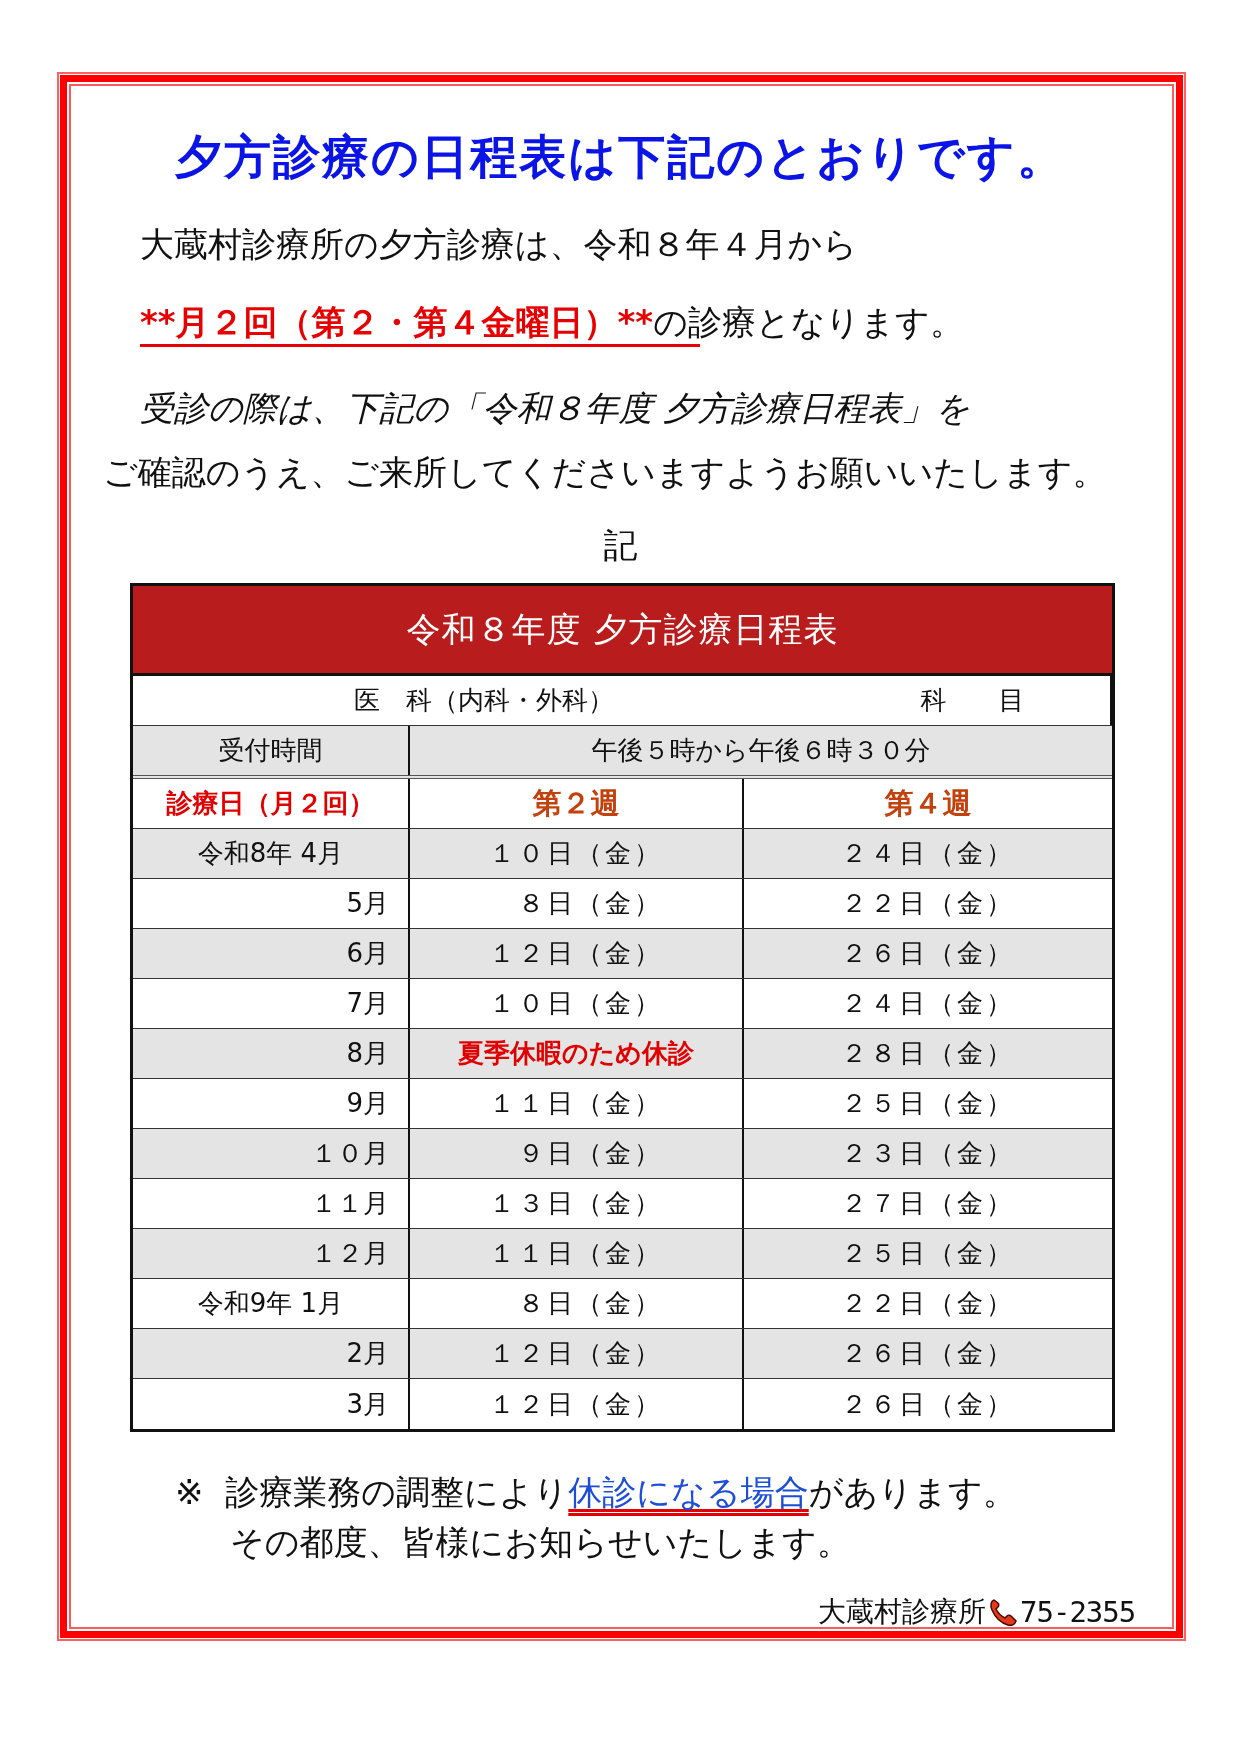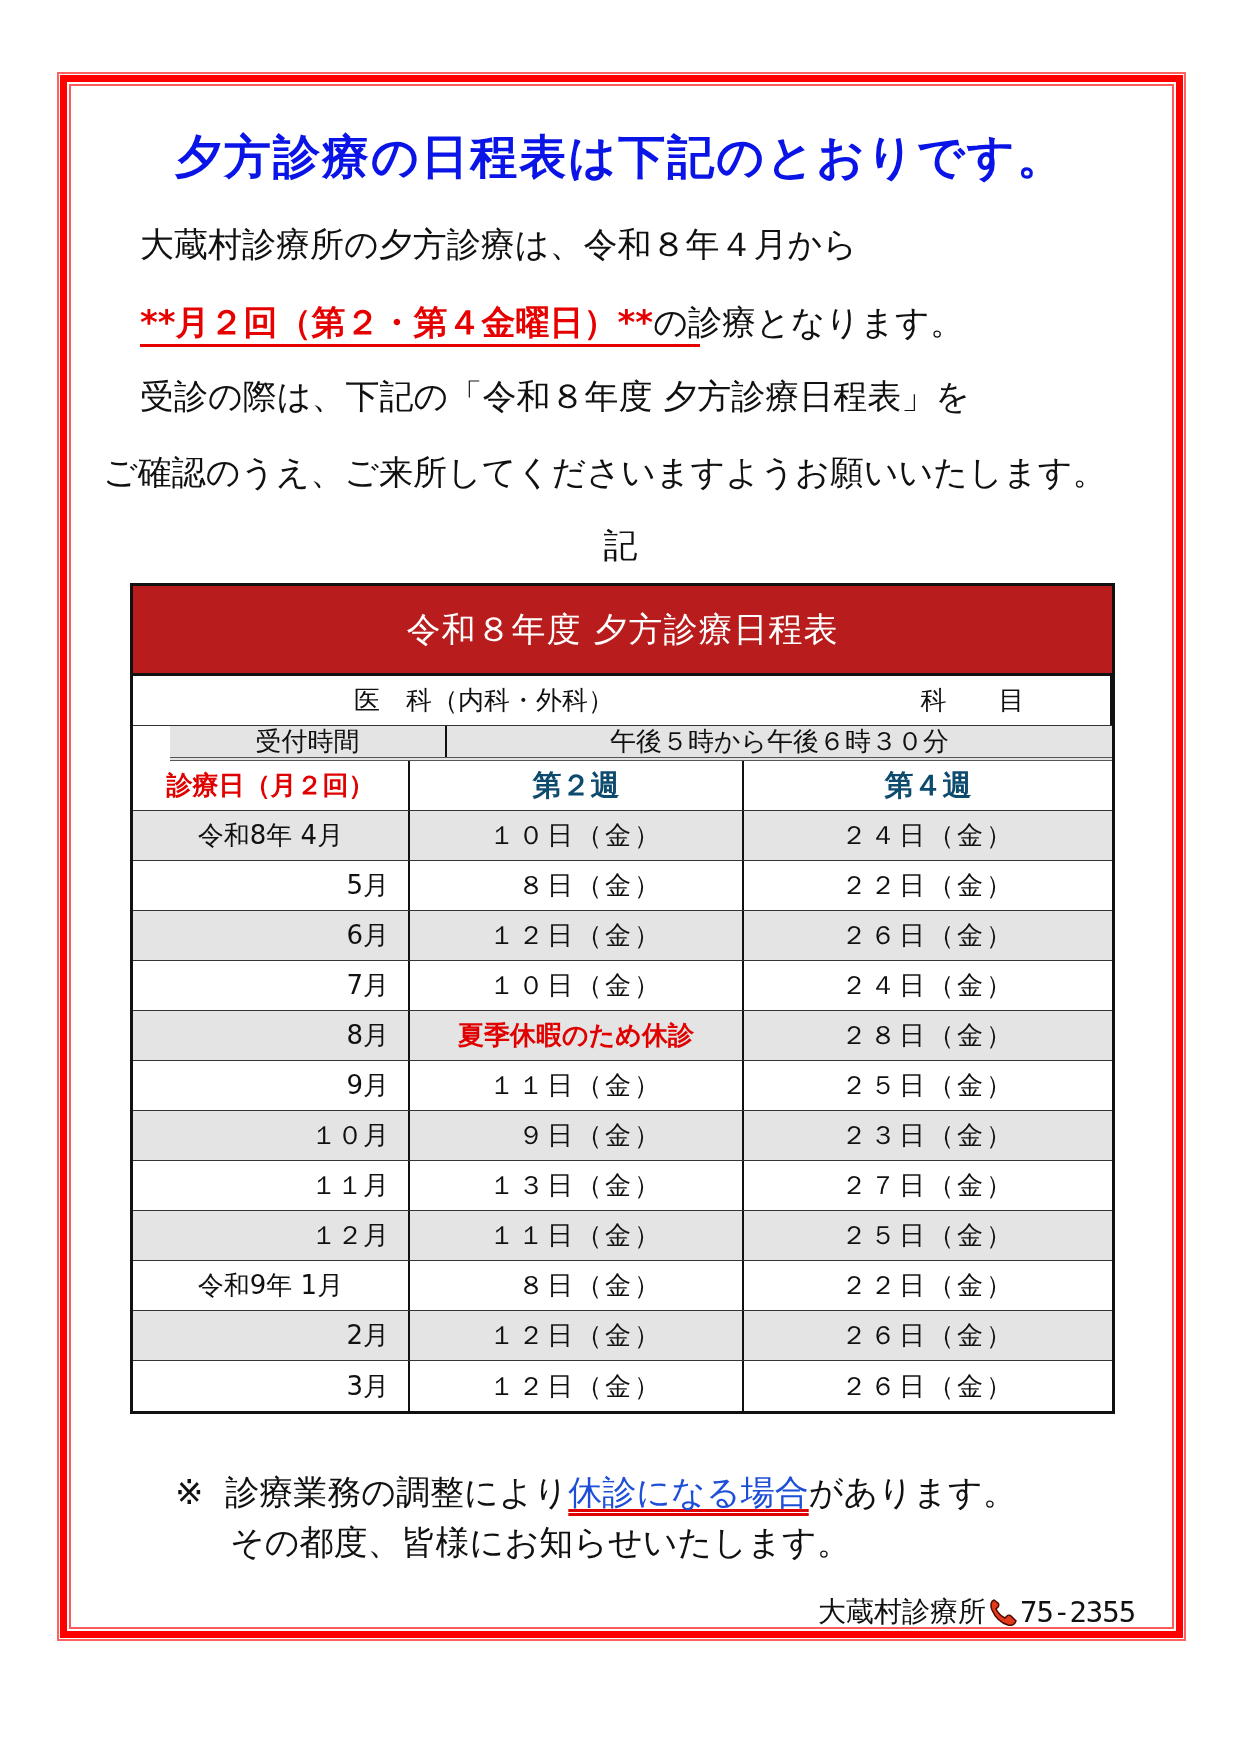--- a/index.html
+++ b/index.html
@@ -66,21 +66,21 @@
       font-weight: bold;
     }
     .p2-underline {
       position: absolute;
       left: 140px;
       top: 344px;
       width: 560px;
       height: 3px;
       background: #e60000;
     }
-    .p3 { left: 140px; top: 374px; }
+    .p3 { left: 140px; top: 386px; font-style: italic; }
     .p4 { left: 103px; top: 450px; }
     .ki {
       position: absolute;
       left: 0;
       width: 1241px;
       top: 523px;
       text-align: center;
       font-size: 34px;
     }
     .schedule {
@@ -101,38 +101,38 @@
       justify-content: center;
       border-bottom: 3px solid #111;
       letter-spacing: 1px;
     }
     .row {
       display: flex;
       height: 50px;
       border-bottom: 1px solid #333;
       box-sizing: border-box;
     }
-    .row.thick-bottom { border-bottom: 4px double #555; height: 35px; margin-left: 37px; }
+    .row.thick-bottom { border-bottom: 4px double #555; height: 53px; }
     .row.gray { background: #e4e4e4; }
     .row:last-child { border-bottom: none; }
     .cell {
       display: flex;
       align-items: center;
       justify-content: center;
       font-size: 26px;
       box-sizing: border-box;
       white-space: pre;
     }
     .c1 { width: 277px; border-right: 2px solid #111; }
     .c-wide { flex: 1; }
     .c2 { width: 334px; border-right: 2px solid #111; }
     .c3 { flex: 1; }
     .c1.month { justify-content: flex-end; padding-right: 19px; }
     .red { color: #e00000; font-weight: bold; }
-    .redbig { color: #0c4a6e; font-weight: bold; font-size: 29px; }
+    .redbig { color: #c2410c; font-weight: bold; font-size: 29px; }
     .date { letter-spacing: 3px; }
     .note {
       position: absolute;
       font-size: 34px;
       white-space: nowrap;
     }
     .n1 { left: 175px; top: 1470px; }
     .n2 { left: 230px; top: 1520px; }
     .dbl-underline {
       color: #1d4ed8;

